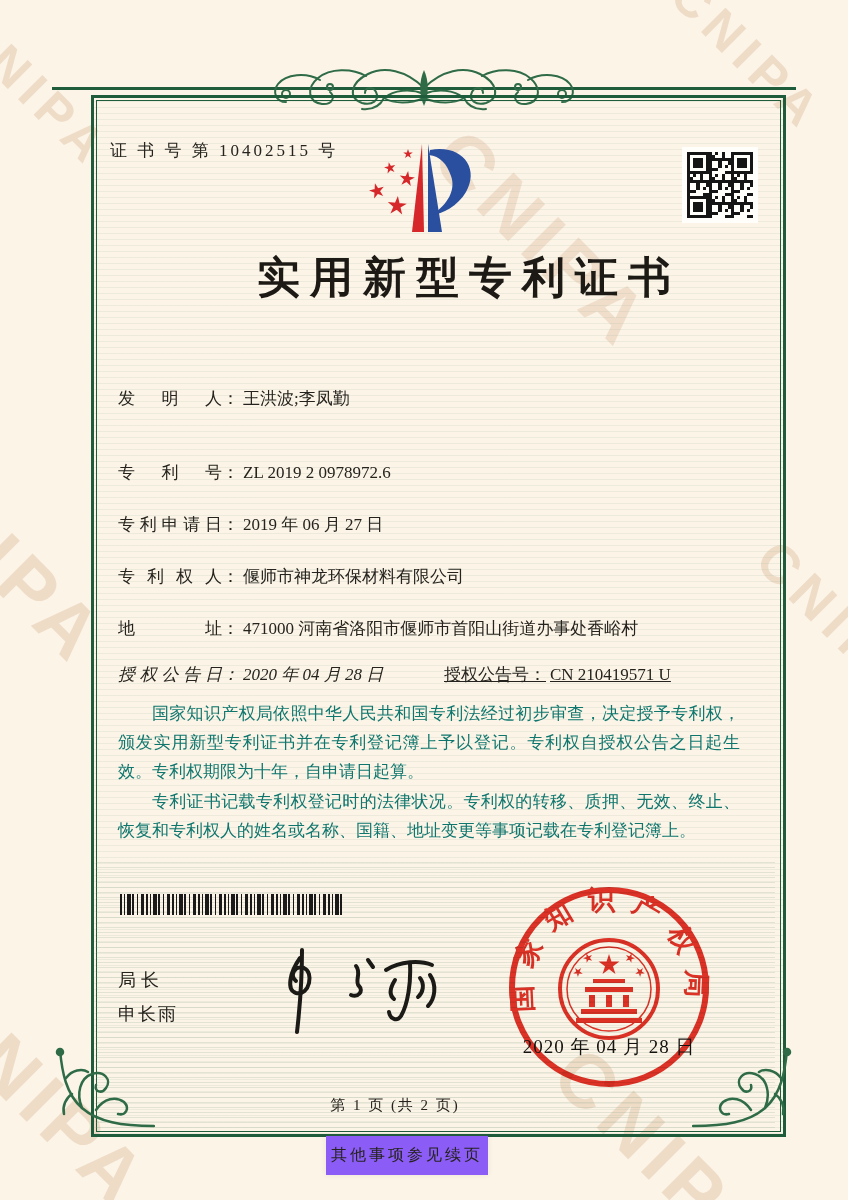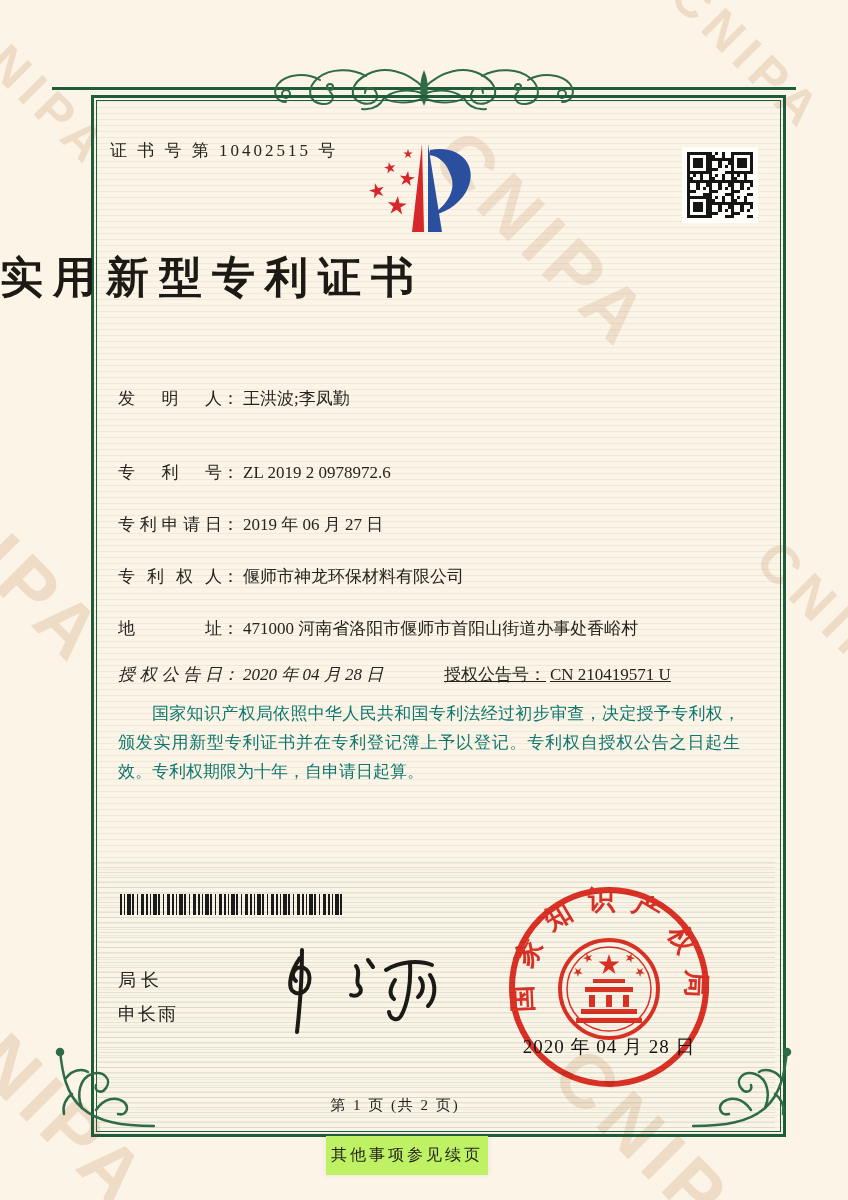--- a/index.html
+++ b/index.html
@@ -50,21 +50,21 @@
   .corner-fl.left{left:50px;}
   .corner-fl.right{left:692px;}
 
   
   .cert-no{position:absolute;left:110px;top:139px;font-size:17px;letter-spacing:3px;}
   .logo{position:absolute;left:362px;top:138px;}
   .qr{position:absolute;left:682px;top:147px;width:66px;height:66px;background:#fffefb;padding:5px;}
   .qr svg{display:block;width:66px;height:66px;}
   .title{
     position:absolute;left:0;top:249px;width:681px;
-    text-align:left;font-size:43px;font-weight:bold;letter-spacing:10px;
+    text-align:right;font-size:43px;font-weight:bold;letter-spacing:10px;
     color:#1d1a16;
   }
 
   
   .row{position:absolute;left:118px;font-size:17px;white-space:pre;}
   .row .lbl{display:inline-block;width:104px;text-align:justify;text-align-last:justify;vertical-align:top;}
   .row .val{margin-left:4px;}
   .r1{top:356px;} .r2{top:387px;} .r3{top:461px;}
   .r4{top:513px;} .r5{top:565px;} .r6{top:617px;}
   .r7{top:663px;font-style:italic;}
@@ -99,21 +99,21 @@
   .seal{position:absolute;left:504px;top:882px;width:210px;height:210px;mix-blend-mode:multiply;}
   .seal-date{
     position:absolute;left:504px;top:1034px;width:210px;text-align:center;
     font-size:19px;color:#15130f;letter-spacing:1px;white-space:pre;
   }
 
   
   .page-num{position:absolute;left:-29px;top:1096px;width:848px;text-align:center;font-size:15px;letter-spacing:2px;}
   .cont-note{
     position:absolute;left:326px;top:1136px;width:162px;
-    background:#bef264;text-align:center;padding:9px 0;
+    background:#8b5cf6;text-align:center;padding:9px 0;
     font-size:16px;letter-spacing:3px;
     box-shadow:0 0 5px rgba(120,110,90,0.12);
   }
 </style>
 </head>
 <body>
 
 <div class="page">
 
   <span class="wm wm1">CNIPA</span>
@@ -442,20 +442,21 @@
   <div class="row r2"><span class="lbl">发明人</span><span>：</span><span class="val">王洪波;李凤勤</span></div>
   <div class="row r3"><span class="lbl">专利号</span><span>：</span><span class="val">ZL 2019 2 0978972.6</span></div>
   <div class="row r4"><span class="lbl">专利申请日</span><span>：</span><span class="val">2019 年 06 月 27 日</span></div>
   <div class="row r5"><span class="lbl">专利权人</span><span>：</span><span class="val">偃师市神龙环保材料有限公司</span></div>
   <div class="row r6"><span class="lbl">地址</span><span>：</span><span class="val">471000 河南省洛阳市偃师市首阳山街道办事处香峪村</span></div>
   <div class="row r7"><span class="lbl">授权公告日</span><span>：</span><span class="val">2020 年 04 月 28 日</span></div>
   <div class="row7b"><span>授权公告号</span><span>：</span><span class="val">CN 210419571 U</span></div>
 
   <div class="paras">
     <p>国家知识产权局依照中华人民共和国专利法经过初步审查，决定授予专利权，颁发实用新型专利证书并在专利登记簿上予以登记。专利权自授权公告之日起生效。专利权期限为十年，自申请日起算。</p>
+    <p>专利证书记载专利权登记时的法律状况。专利权的转移、质押、无效、终止、恢复和专利权人的姓名或名称、国籍、地址变更等事项记载在专利登记簿上。</p>
   </div>
 
   <div class="barcode"></div>
 
   <div class="signer-title">局长</div>
   <div class="signer-name">申长雨</div>
   <svg class="signature" width="210" height="96" viewBox="0 0 210 96">
     <g stroke="#1c1a17" fill="none" stroke-width="4" stroke-linecap="round" stroke-linejoin="round">
       <path d="M50 16 C40 30 36 48 46 51 C60 54 64 30 54 26 C45 23 39 33 46 39"></path>
       <path d="M52 8 C52 32 50 64 47 90"></path>

